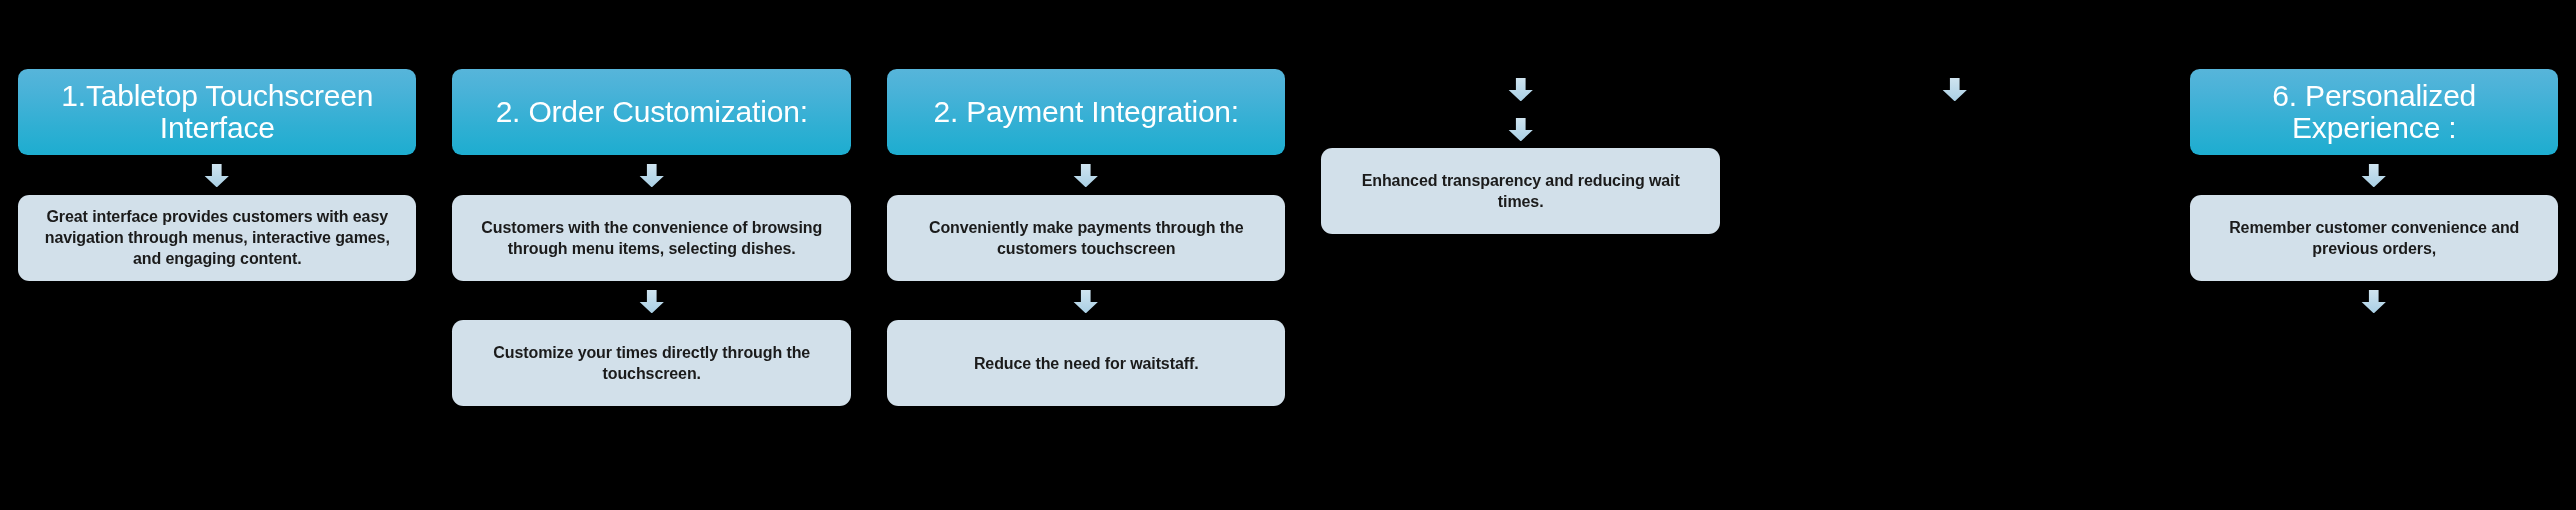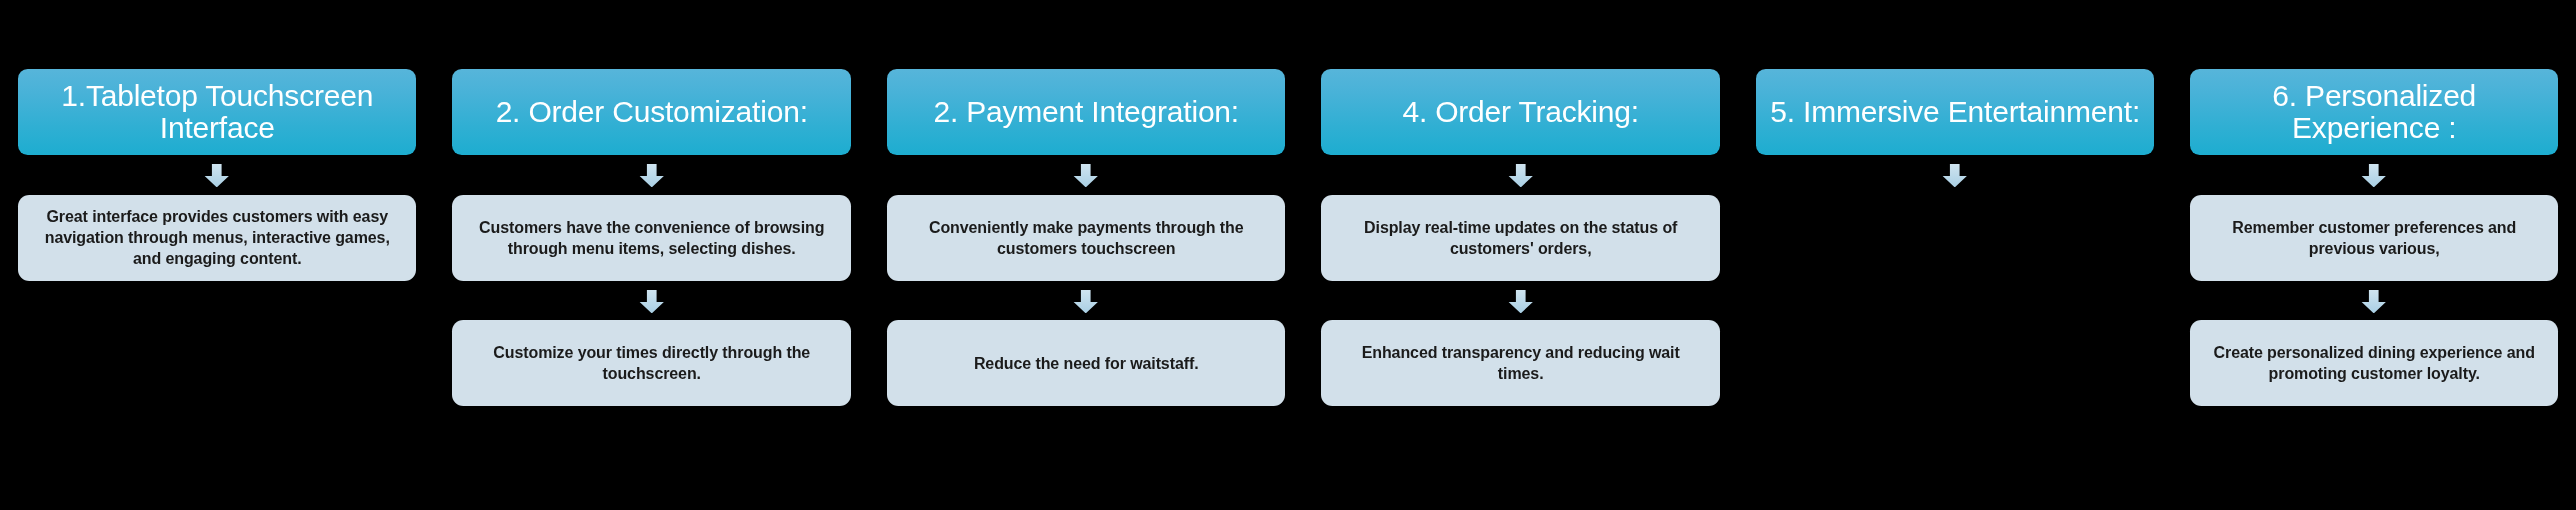--- a/index.html
+++ b/index.html
@@ -124,21 +124,21 @@
         <span class="arrow-icon"><svg viewBox="0 0 34 29" width="27.5" height="23.4">
             <defs>
               <linearGradient id="arrowgrad-1-0" x1="0" y1="0" x2="0" y2="1">
                 <stop offset="0%" stop-color="#cfe4f0"></stop>
                 <stop offset="100%" stop-color="#a9cfe4"></stop>
               </linearGradient>
             </defs>
             <path d="M11,0 L23,0 L23,15 L32,15 L17,29 L2,15 L11,15 Z" fill="url(#arrowgrad-1-0)"></path>
           </svg></span>
         <div class="body-box h-std">
-          <span>Customers have the convenience of browsing through menu items, selecting dishes.</span>
+          <span>Customers with the convenience of browsing through menu items, selecting dishes.</span>
         </div>
         <span class="arrow-icon"><svg viewBox="0 0 34 29" width="27.5" height="23.4">
             <defs>
               <linearGradient id="arrowgrad-1-1" x1="0" y1="0" x2="0" y2="1">
                 <stop offset="0%" stop-color="#cfe4f0"></stop>
                 <stop offset="100%" stop-color="#a9cfe4"></stop>
               </linearGradient>
             </defs>
             <path d="M11,0 L23,0 L23,15 L32,15 L17,29 L2,15 L11,15 Z" fill="url(#arrowgrad-1-1)"></path>
           </svg></span>
@@ -169,52 +169,43 @@
                 <stop offset="100%" stop-color="#a9cfe4"></stop>
               </linearGradient>
             </defs>
             <path d="M11,0 L23,0 L23,15 L32,15 L17,29 L2,15 L11,15 Z" fill="url(#arrowgrad-2-1)"></path>
           </svg></span>
         <div class="body-box h-std">
           <span>Reduce the need for waitstaff.</span>
         </div>
       </div>
       <div class="column">
-        <div class="header-box">
-          <span>4. Order Tracking:</span>
-        </div>
         <span class="arrow-icon"><svg viewBox="0 0 34 29" width="27.5" height="23.4">
             <defs>
               <linearGradient id="arrowgrad-3-0" x1="0" y1="0" x2="0" y2="1">
                 <stop offset="0%" stop-color="#cfe4f0"></stop>
                 <stop offset="100%" stop-color="#a9cfe4"></stop>
               </linearGradient>
             </defs>
             <path d="M11,0 L23,0 L23,15 L32,15 L17,29 L2,15 L11,15 Z" fill="url(#arrowgrad-3-0)"></path>
           </svg></span>
-        <div class="body-box h-std">
-          <span>Display real-time updates on the status of customers' orders,</span>
-        </div>
         <span class="arrow-icon"><svg viewBox="0 0 34 29" width="27.5" height="23.4">
             <defs>
               <linearGradient id="arrowgrad-3-1" x1="0" y1="0" x2="0" y2="1">
                 <stop offset="0%" stop-color="#cfe4f0"></stop>
                 <stop offset="100%" stop-color="#a9cfe4"></stop>
               </linearGradient>
             </defs>
             <path d="M11,0 L23,0 L23,15 L32,15 L17,29 L2,15 L11,15 Z" fill="url(#arrowgrad-3-1)"></path>
           </svg></span>
         <div class="body-box h-std">
           <span>Enhanced transparency and reducing wait times.</span>
         </div>
       </div>
       <div class="column">
-        <div class="header-box">
-          <span>5. Immersive Entertainment:</span>
-        </div>
         <span class="arrow-icon"><svg viewBox="0 0 34 29" width="27.5" height="23.4">
             <defs>
               <linearGradient id="arrowgrad-4-0" x1="0" y1="0" x2="0" y2="1">
                 <stop offset="0%" stop-color="#cfe4f0"></stop>
                 <stop offset="100%" stop-color="#a9cfe4"></stop>
               </linearGradient>
             </defs>
             <path d="M11,0 L23,0 L23,15 L32,15 L17,29 L2,15 L11,15 Z" fill="url(#arrowgrad-4-0)"></path>
           </svg></span>
       </div>
@@ -225,30 +216,27 @@
         <span class="arrow-icon"><svg viewBox="0 0 34 29" width="27.5" height="23.4">
             <defs>
               <linearGradient id="arrowgrad-5-0" x1="0" y1="0" x2="0" y2="1">
                 <stop offset="0%" stop-color="#cfe4f0"></stop>
                 <stop offset="100%" stop-color="#a9cfe4"></stop>
               </linearGradient>
             </defs>
             <path d="M11,0 L23,0 L23,15 L32,15 L17,29 L2,15 L11,15 Z" fill="url(#arrowgrad-5-0)"></path>
           </svg></span>
         <div class="body-box h-std">
-          <span>Remember customer preferences and previous various,</span>
+          <span>Remember customer convenience and previous orders,</span>
         </div>
         <span class="arrow-icon"><svg viewBox="0 0 34 29" width="27.5" height="23.4">
             <defs>
               <linearGradient id="arrowgrad-5-1" x1="0" y1="0" x2="0" y2="1">
                 <stop offset="0%" stop-color="#cfe4f0"></stop>
                 <stop offset="100%" stop-color="#a9cfe4"></stop>
               </linearGradient>
             </defs>
             <path d="M11,0 L23,0 L23,15 L32,15 L17,29 L2,15 L11,15 Z" fill="url(#arrowgrad-5-1)"></path>
           </svg></span>
-        <div class="body-box h-std">
-          <span>Create personalized dining experience and promoting customer loyalty.</span>
-        </div>
       </div>
     </div>
 </div>
 
 
 </body></html>

